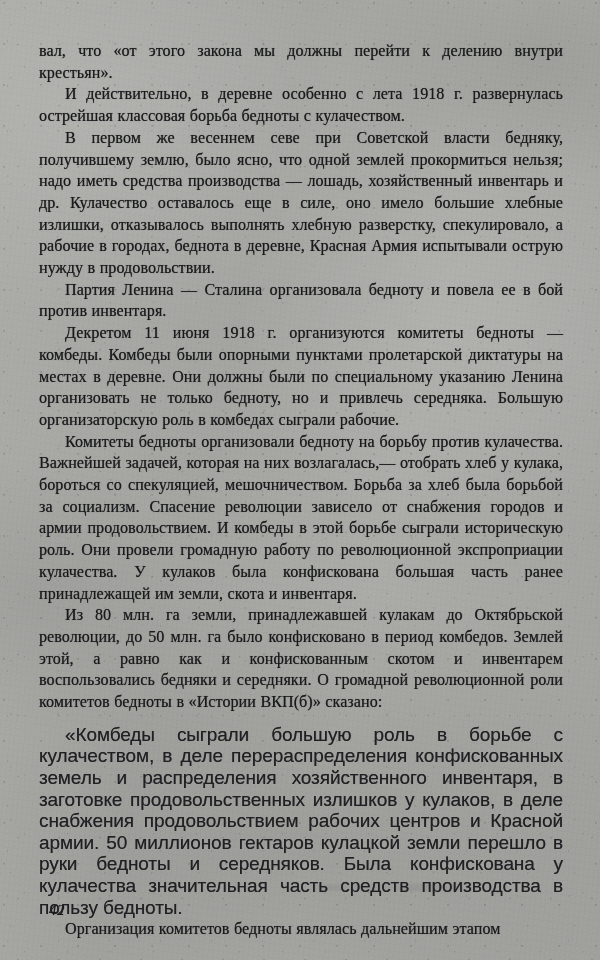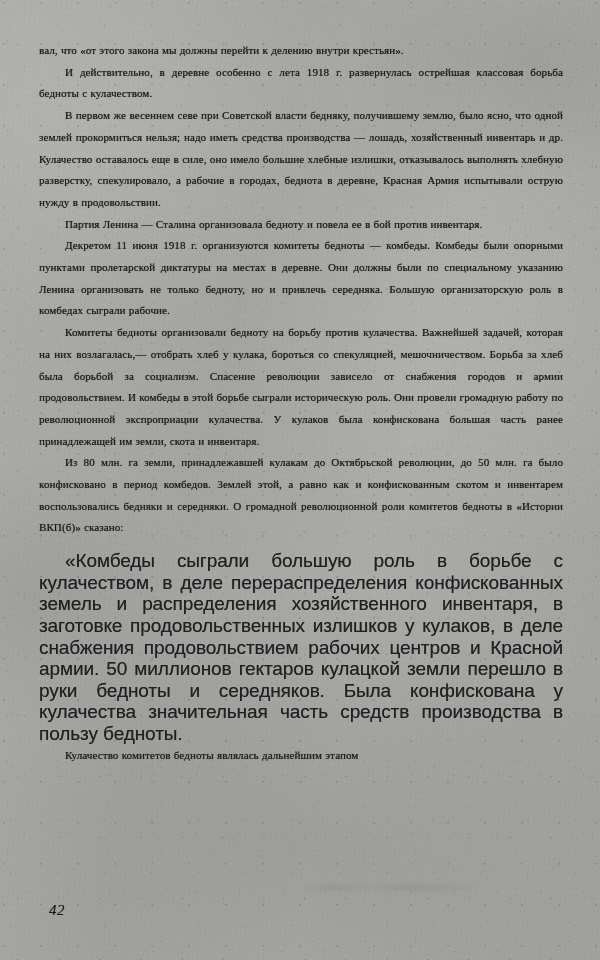--- a/index.html
+++ b/index.html
@@ -71,21 +71,21 @@
   .textblock {
     position: absolute;
     left: 39px;
     top: 40px;
     width: 524px;
     z-index: 3;
   }
 
   p.para {
     margin: 0;
-    font-size: 11px;
+    font-size: 16px;
     line-height: 21.7px;
     text-align: justify;
     text-indent: 26px;
     letter-spacing: 0.1px;
     word-spacing: 0.4px;
     
     text-shadow:
       0 0 0.7px rgba(25,25,28,0.55),
       0.4px 0.25px 0.5px rgba(60,60,62,0.30);
     color: #191a1c;
@@ -143,20 +143,20 @@
 
   <div class="textblock">
     <p class="para first">вал, что «от этого закона мы должны перейти к делению внутри крестьян».</p>
     <p class="para">И действительно, в деревне особенно с лета 1918 г. развернулась острейшая классовая борьба бедноты с кулачеством.</p>
     <p class="para">В первом же весеннем севе при Советской власти бедняку, получившему землю, было ясно, что одной землей прокормиться нельзя; надо иметь средства производства — лошадь, хозяйственный инвентарь и др. Кулачество оставалось еще в силе, оно имело большие хлебные излишки, отказывалось выполнять хлебную разверстку, спекулировало, а рабочие в городах, беднота в деревне, Красная Армия испытывали острую нужду в продовольствии.</p>
     <p class="para">Партия Ленина — Сталина организовала бедноту и повела ее в бой против инвентаря.</p>
     <p class="para">Декретом 11 июня 1918 г. организуются комитеты бедноты — комбеды. Комбеды были опорными пунктами пролетарской диктатуры на местах в деревне. Они должны были по специальному указанию Ленина организовать не только бедноту, но и привлечь середняка. Большую организаторскую роль в комбедах сыграли рабочие.</p>
     <p class="para">Комитеты бедноты организовали бедноту на борьбу против кулачества. Важнейшей задачей, которая на них возлагалась,— отобрать хлеб у кулака, бороться со спекуляцией, мешочничеством. Борьба за хлеб была борьбой за социализм. Спасение революции зависело от снабжения городов и армии продовольствием. И комбеды в этой борьбе сыграли историческую роль. Они провели громадную работу по революционной экспроприации кулачества. У кулаков была конфискована большая часть ранее принадлежащей им земли, скота и инвентаря.</p>
     <p class="para">Из 80 млн. га земли, принадлежавшей кулакам до Октябрьской революции, до 50 млн. га было конфисковано в период комбедов. Землей этой, а равно как и конфискованным скотом и инвентарем воспользовались бедняки и середняки. О громадной революционной роли комитетов бедноты в «Истории ВКП(б)» сказано:</p>
     <p class="para quote">«Комбеды сыграли большую роль в борьбе с кулачеством, в деле перераспределения конфискованных земель и распределения хозяйственного инвентаря, в заготовке продовольственных излишков у кулаков, в деле снабжения продовольствием рабочих центров и Красной армии. 50 миллионов гектаров кулацкой земли перешло в руки бедноты и середняков. Была конфискована у кулачества значительная часть средств производства в пользу бедноты.</p>
-    <p class="para">Кулачество комитетов бедноты являлась дальнейшим этапом</p>
+    <p class="para">Организация комитетов бедноты являлась дальнейшим этапом</p>
   </div>
 
   <div class="smudge"></div>
 
   <div class="folio">42</div>
 
 </div>
 
 </body></html>

